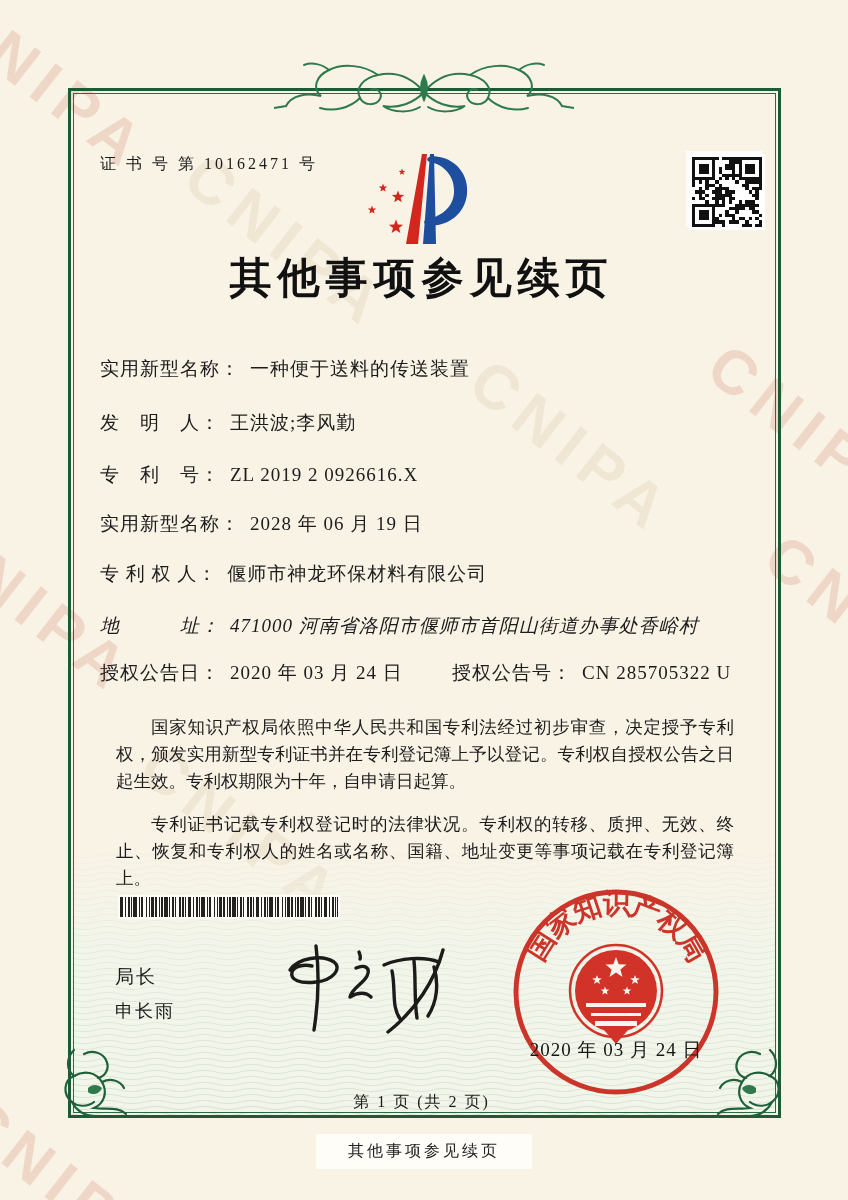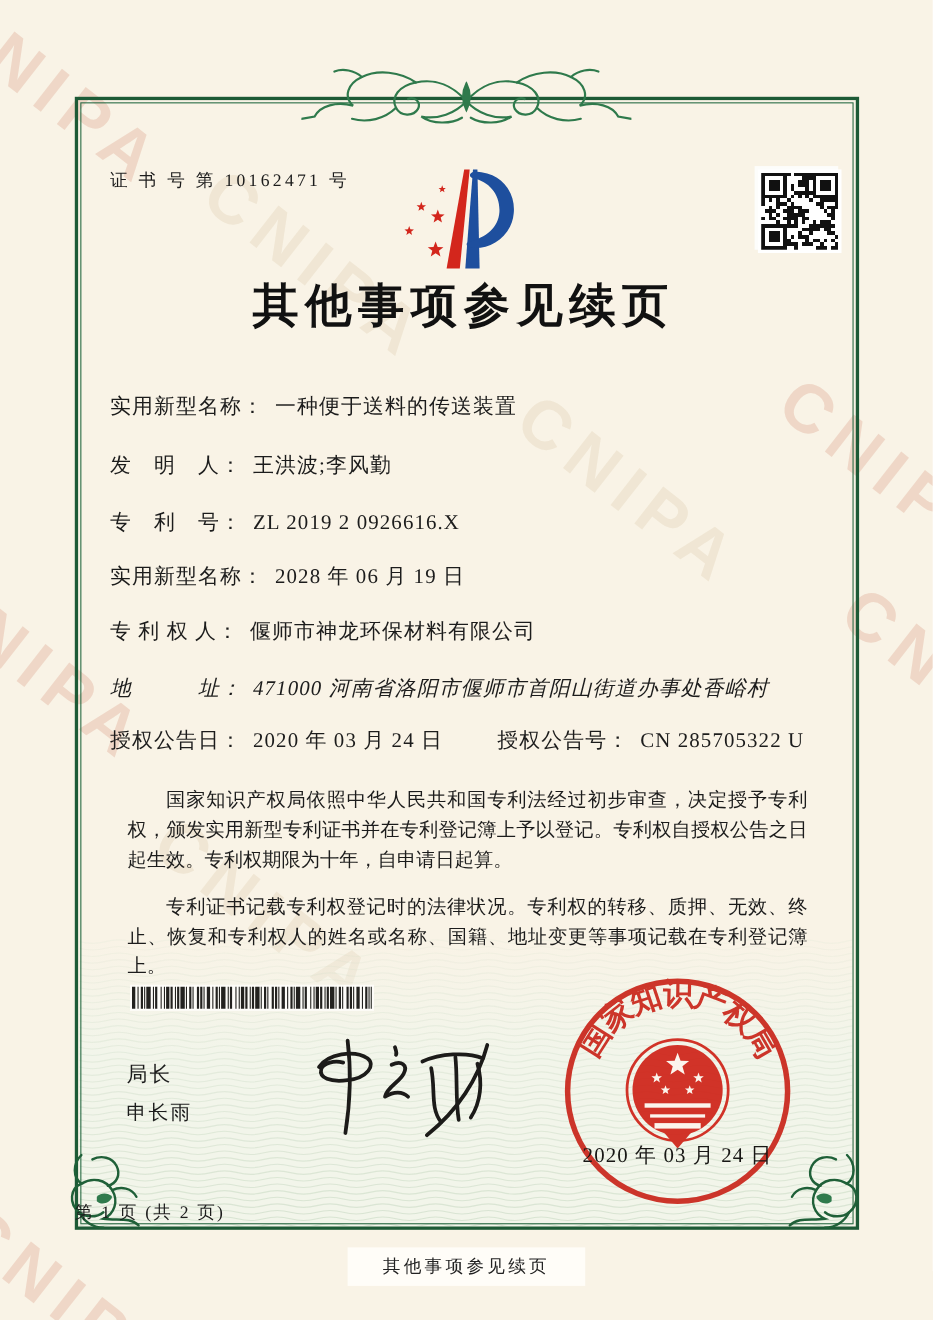--- a/index.html
+++ b/index.html
@@ -37,21 +37,21 @@
   #paragraphs{left:100px;top:698px;width:650px;font-size:17.5px;line-height:27px;text-align:justify;}
   #paragraphs p{margin:16px;text-indent:2em;}
 
   #barcode{left:118px;top:895px;}
   #signer-title{left:115px;top:964px;font-size:19px;letter-spacing:2px;}
   #signer-name{left:115px;top:999px;font-size:18px;letter-spacing:2px;}
   #signature{left:238px;top:940px;z-index:4;}
 
   #seal{left:509px;top:884px;z-index:4;}
 
-  #page-indicator{left:68px;top:1092px;width:707px;font-size:16px;letter-spacing:2px;}
+  #page-indicator{left:68px;top:1092px;width:707px;text-align:center;font-size:16px;letter-spacing:2px;}
   #continuation{left:0;top:1134px;width:848px;text-align:center;z-index:3;position:absolute;}
   #continuation span{display:inline-block;background:#fffdf8;padding:7px 32px;font-size:16px;
                      letter-spacing:3px;color:#222;}
   .orn{position:absolute;z-index:2;}
 </style>
 </head>
 <body>
 
 <div id="page">
 

